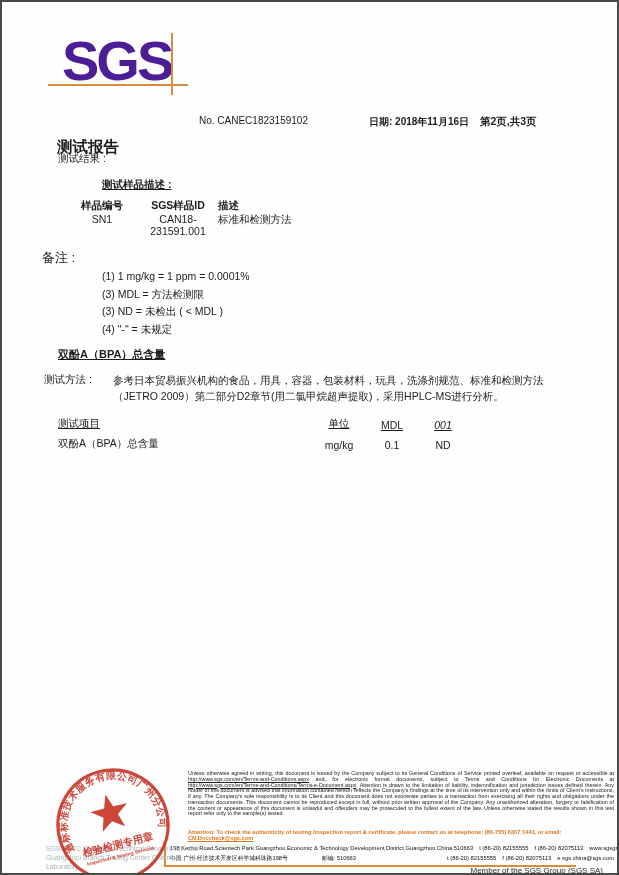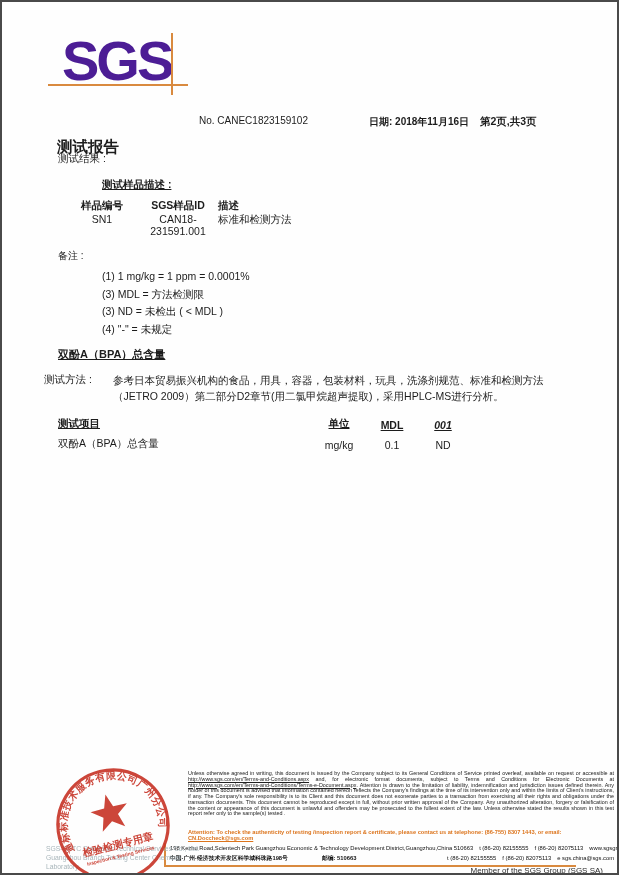--- a/index.html
+++ b/index.html
@@ -2,42 +2,42 @@
 <html><head>
 <meta charset="utf-8">
 <style>
   html,body{margin:0;padding:0;background:#fff;}
   .page{
     position:relative;width:619px;height:875px;box-sizing:border-box;
     border:2px solid #4a4a4a;background:#fefefe;overflow:hidden;
     font-family:"Liberation Sans","DejaVu Sans",sans-serif;color:#1c1c1c;
   }
   .abs{position:absolute;}
-  .b{font-weight:bold;}
+  .b{font-weight:normal;}
   .i{font-style:italic;}
   .u{text-decoration:underline;}
   .c{text-align:center;}
 
   
   .logo{left:60px;top:32px;font-size:56px;line-height:54px;font-weight:bold;
         color:#4c1d95;letter-spacing:-3px;}
   .logo-hline{left:46px;top:82px;width:140px;height:2px;background:#D98A3F;}
   .logo-vline{left:169px;top:31px;width:2px;height:62px;background:#D98A3F;}
   .title{left:55px;top:108px;font-size:15.5px;font-weight:bold;margin-top:27px;}
   .report-no{left:197px;top:113px;font-size:10px;font-weight:normal;}
   .date{left:367px;top:113px;font-size:10px;font-weight:bold;}
   .page-no{left:478px;top:113px;font-size:10.5px;font-weight:bold;}
 
   
   .result-label{left:56px;top:150px;font-size:10.5px;}
   .sample-heading{left:56px;top:176px;font-size:10.5px;font-weight:bold;text-decoration:underline;margin-left:44px;}
   .sample-table{left:64px;top:197px;font-size:10.5px;display:grid;
                 grid-template-columns:72px 80px 170px;}
   .sample-table .h{font-weight:bold;}
-  .notes-label{left:56px;top:247px;font-size:10px;}
+  .notes-label{left:40px;top:247px;font-size:13px;}
   .notes{left:100px;top:266px;font-size:10.5px;line-height:17.7px;}
   .bpa-heading{left:56px;top:345px;font-size:11px;font-weight:bold;text-decoration:underline;}
   .method-row{left:42px;top:371px;font-size:10.5px;display:flex;}
   .method-label{width:69px;flex:none;}
   .method-text{width:452px;line-height:15.5px;}
   .result-table{left:56px;top:415px;width:414px;font-size:10.5px;}
   .rt-row{display:grid;grid-template-columns:1fr 62px 44px 58px;align-items:end;}
   .rt-row + .rt-row{margin-top:6px;}
 
   

